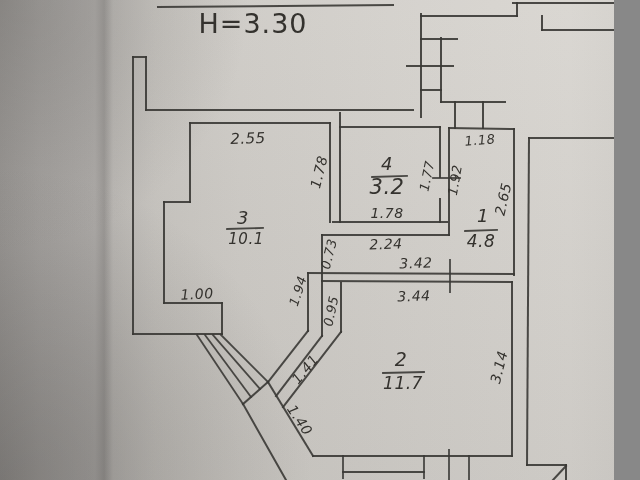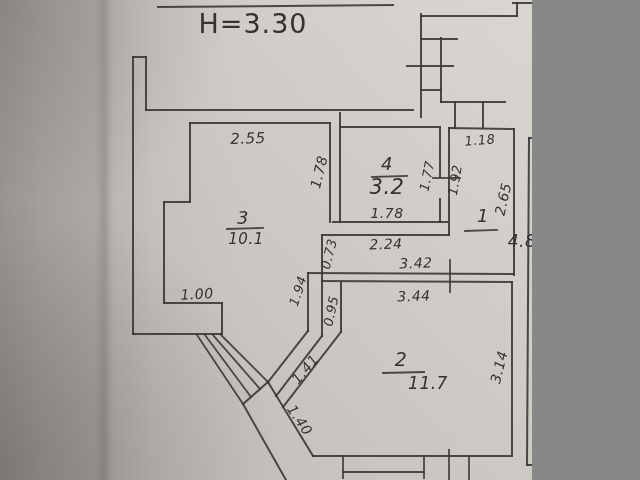--- a/index.html
+++ b/index.html
@@ -1,17 +1,17 @@
 <!DOCTYPE html>
 <html><head>
 <meta charset="utf-8">
 <style>
   html,body { margin:0; padding:0; background:#888; }
   .photo {
-    position:relative; width:532px; height:480px; overflow:hidden;
+    position:relative; width:614px; height:480px; overflow:hidden;
     font-family:"DejaVu Sans", sans-serif;
     background:
       radial-gradient(circle at 0% 100%, rgba(70,68,66,0.32), rgba(70,68,66,0) 40%),
       radial-gradient(circle at 0% 0%,  rgba(85,83,80,0.30), rgba(85,83,80,0) 32%),
       linear-gradient(180deg, rgba(255,255,255,0.05), rgba(0,0,0,0.05)),
       linear-gradient(90deg, #999693 0px, #a5a29f 40px, #aeaba8 95px, #9c9996 104px,
                       #bcb9b5 113px, #c7c4bf 155px, #cecbc6 240px, #d4d1cc 420px,
                       #d8d5d0 570px, #d2cfca 640px);
   }
   svg.plan { position:absolute; left:0; top:0; }
@@ -129,30 +129,30 @@
   <span class="lbl" style="left:319px; top:172px; font-size:14px; transform:translate(-50%,-50%) rotate(-76deg);">1.78</span>
   <span class="lbl" style="left:197px; top:294px; font-size:14px; transform:translate(-50%,-50%) rotate(-3deg);">1.00</span>
 
   <span class="lbl" style="left:387px; top:164px; font-size:18px;">4</span>
   <span class="lbl" style="left:387px; top:187px; font-size:21px;">3.2</span>
   <span class="lbl" style="left:387px; top:213px; font-size:14px;">1.78</span>
   <span class="lbl" style="left:427px; top:176px; font-size:13px; transform:translate(-50%,-50%) rotate(-78deg);">1.77</span>
   <span class="lbl" style="left:386px; top:244px; font-size:14px; transform:translate(-50%,-50%) rotate(-2deg);">2.24</span>
 
   <span class="lbl" style="left:483px; top:216px; font-size:18px;">1</span>
-  <span class="lbl" style="left:481px; top:241px; font-size:17px;margin-left:41px;">4.8</span>
+  <span class="lbl" style="left:481px; top:241px; font-size:17px;">4.8</span>
   <span class="lbl" style="left:480px; top:140px; font-size:13px; transform:translate(-50%,-50%) rotate(-5deg);">1.18</span>
   <span class="lbl" style="left:455px; top:180px; font-size:13px; transform:translate(-50%,-50%) rotate(-80deg);">1.92</span>
   <span class="lbl" style="left:503px; top:199px; font-size:14px; transform:translate(-50%,-50%) rotate(-77deg);">2.65</span>
 
   <span class="lbl" style="left:416px; top:263px; font-size:14px; transform:translate(-50%,-50%) rotate(-2deg);">3.42</span>
   <span class="lbl" style="left:414px; top:296px; font-size:14px; transform:translate(-50%,-50%) rotate(-2deg);">3.44</span>
   <span class="lbl" style="left:329px; top:254px; font-size:13px; transform:translate(-50%,-50%) rotate(-76deg);">0.73</span>
   <span class="lbl" style="left:298px; top:291px; font-size:13px; transform:translate(-50%,-50%) rotate(-72deg);">1.94</span>
   <span class="lbl" style="left:331px; top:311px; font-size:13px; transform:translate(-50%,-50%) rotate(-78deg);">0.95</span>
   <span class="lbl" style="left:305px; top:369px; font-size:14px; transform:translate(-50%,-50%) rotate(-50deg);">1.41</span>
   <span class="lbl" style="left:300px; top:420px; font-size:14px; transform:translate(-50%,-50%) rotate(56deg);">1.40</span>
 
   <span class="lbl" style="left:401px; top:359px; font-size:19px;">2</span>
-  <span class="lbl" style="left:403px; top:383px; font-size:17px;margin-left:25px;">11.7</span>
+  <span class="lbl" style="left:403px; top:383px; font-size:17px;">11.7</span>
   <span class="lbl" style="left:499px; top:367px; font-size:14px; transform:translate(-50%,-50%) rotate(-76deg);">3.14</span>
 
 </div>
 
 </body></html>

